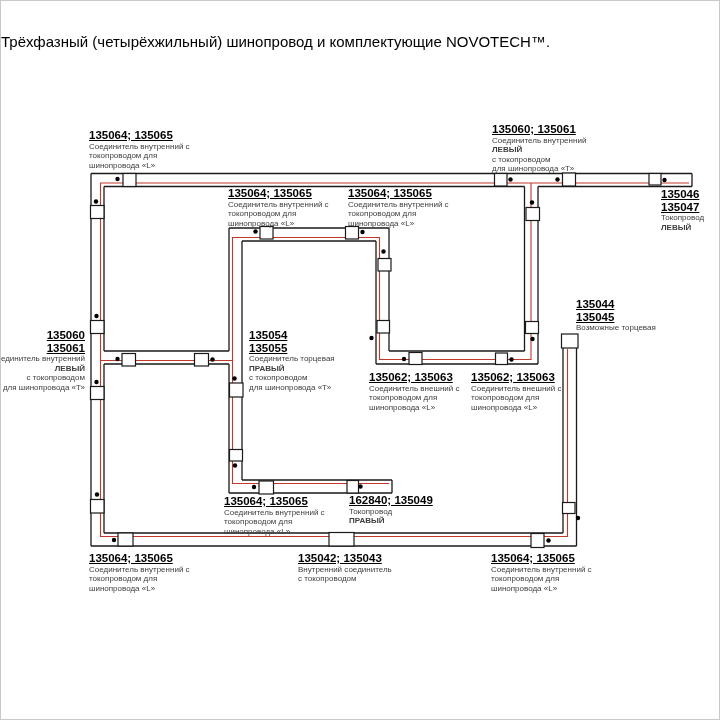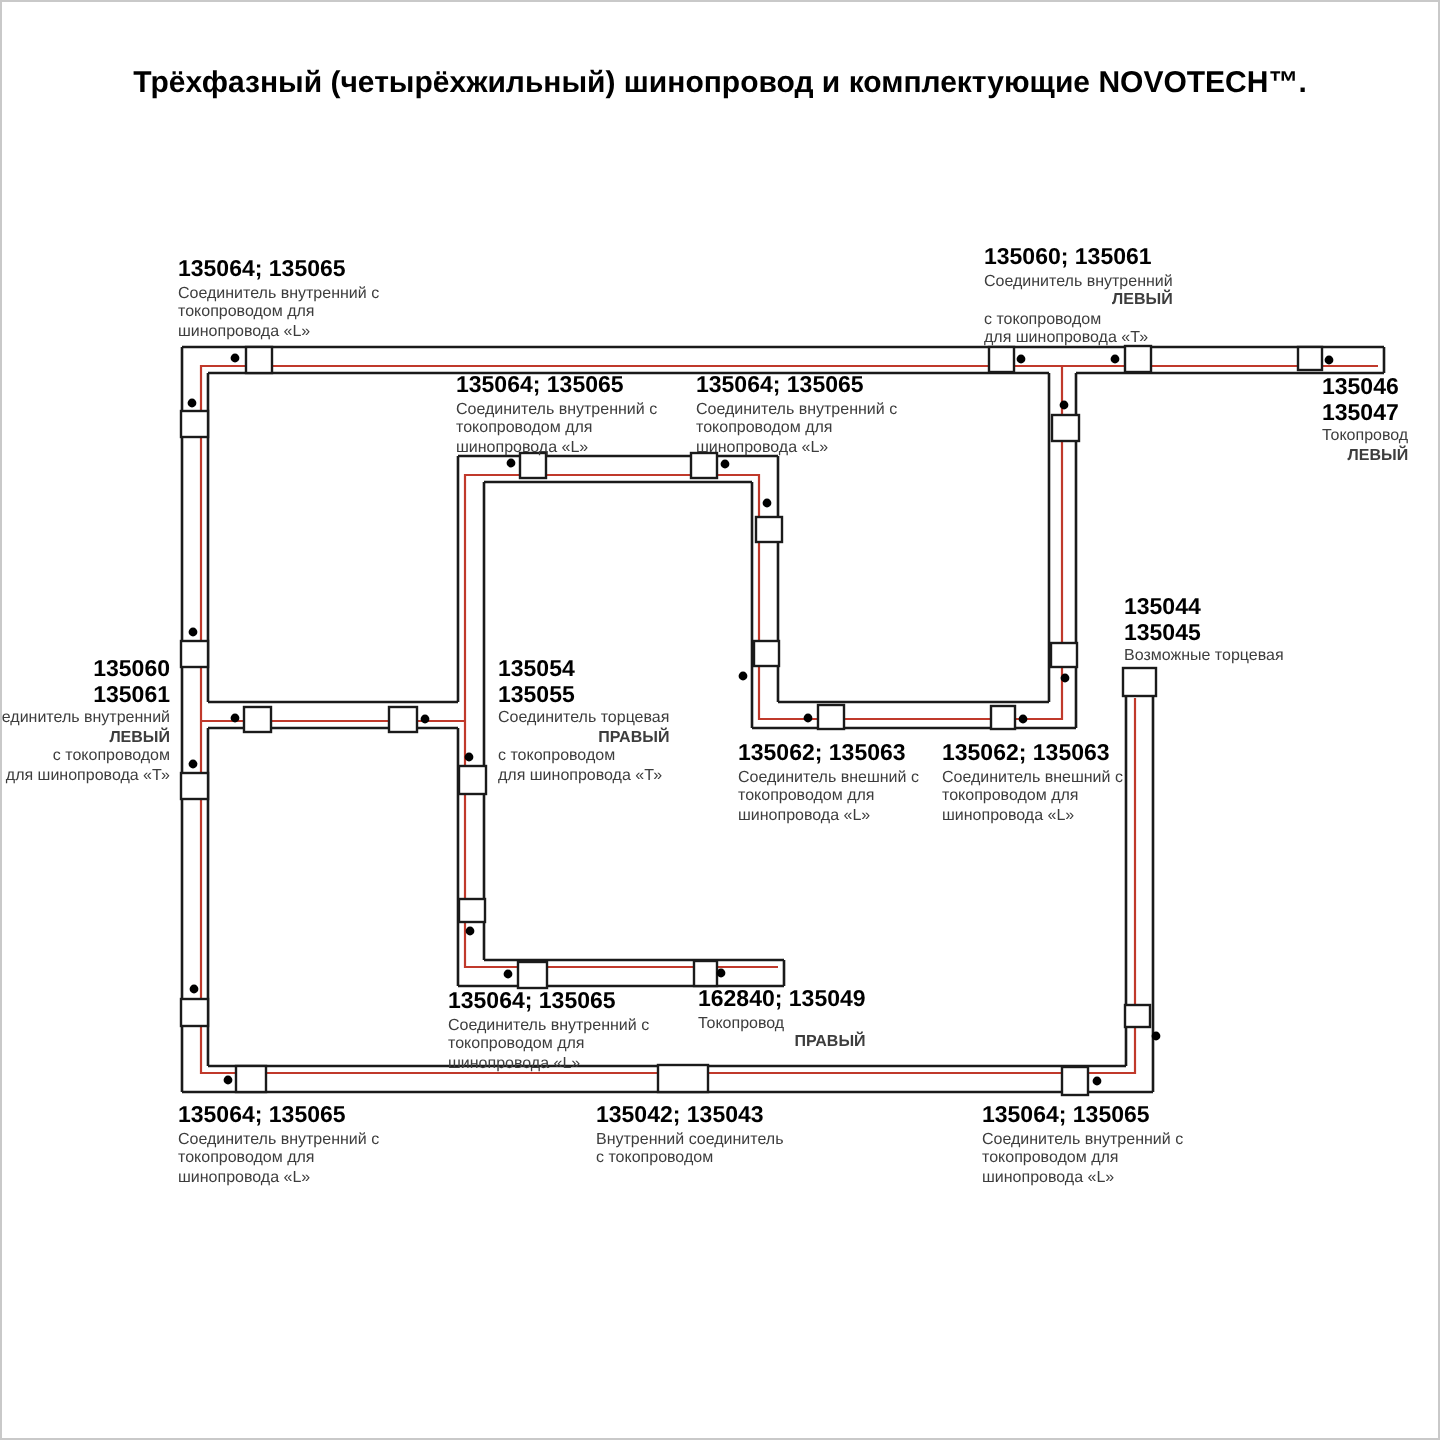--- a/index.html
+++ b/index.html
@@ -2,28 +2,28 @@
 <html><head>
 <meta charset="utf-8">
 <style>
   html,body{margin:0;padding:0;background:#fff;}
   #canvas{
     position:relative;width:718px;height:718px;background:#ffffff;
     border:1px solid #c9c9c9;overflow:hidden;
     font-family:"Liberation Sans",sans-serif;
   }
   .title{
-    position:absolute;top:30px;left:0;width:100%;text-align:center;
-    font-weight:700;font-size:15px;line-height:22px;color:#000;
+    position:absolute;top:30px;left:0;width:100%;text-align:left;
+    font-weight:400;font-size:15px;line-height:22px;color:#000;
   }
   svg{position:absolute;left:0;top:0;}
   .lbl{position:absolute;color:#000;}
-  .code{font-size:11.5px;font-weight:700;line-height:12.5px;white-space:nowrap;}
+  .code{font-size:11.5px;font-weight:700;line-height:12.5px;white-space:nowrap;text-decoration:underline;}
   .dl{font-size:8px;line-height:9.6px;color:#3d3d3d;white-space:nowrap;}
-  .dl.b{font-weight:700;text-align:right;}
+  .dl.b{font-weight:700;}
   .ra{text-align:right;}
 </style>
 </head>
 <body>
 
 <div id="canvas">
 
   <div class="title">
     <div>Трёхфазный (четырёхжильный) шинопровод и комплектующие NOVOTECH™.</div>
   </div>
@@ -149,21 +149,21 @@
     <div class="dl">для шинопровода «Т»</div>
   </div>
 
   <div class="lbl" style="left:660px;top:187px">
     <div class="code">135046</div>
     <div class="code">135047</div>
     <div class="dl">Токопровод</div>
     <div class="dl b">ЛЕВЫЙ</div>
   </div>
 
-  <div class="lbl" style="left:561px;top:297px">
+  <div class="lbl" style="left:575px;top:297px">
     <div class="code">135044</div>
     <div class="code">135045</div>
     <div class="dl">Возможные торцевая</div>
   </div>
 
   <div class="lbl ra" style="right:634px;top:328px">
     <div class="code">135060</div>
     <div class="code">135061</div>
     <div class="dl">Соединитель внутренний</div>
     <div class="dl b">ЛЕВЫЙ</div>

